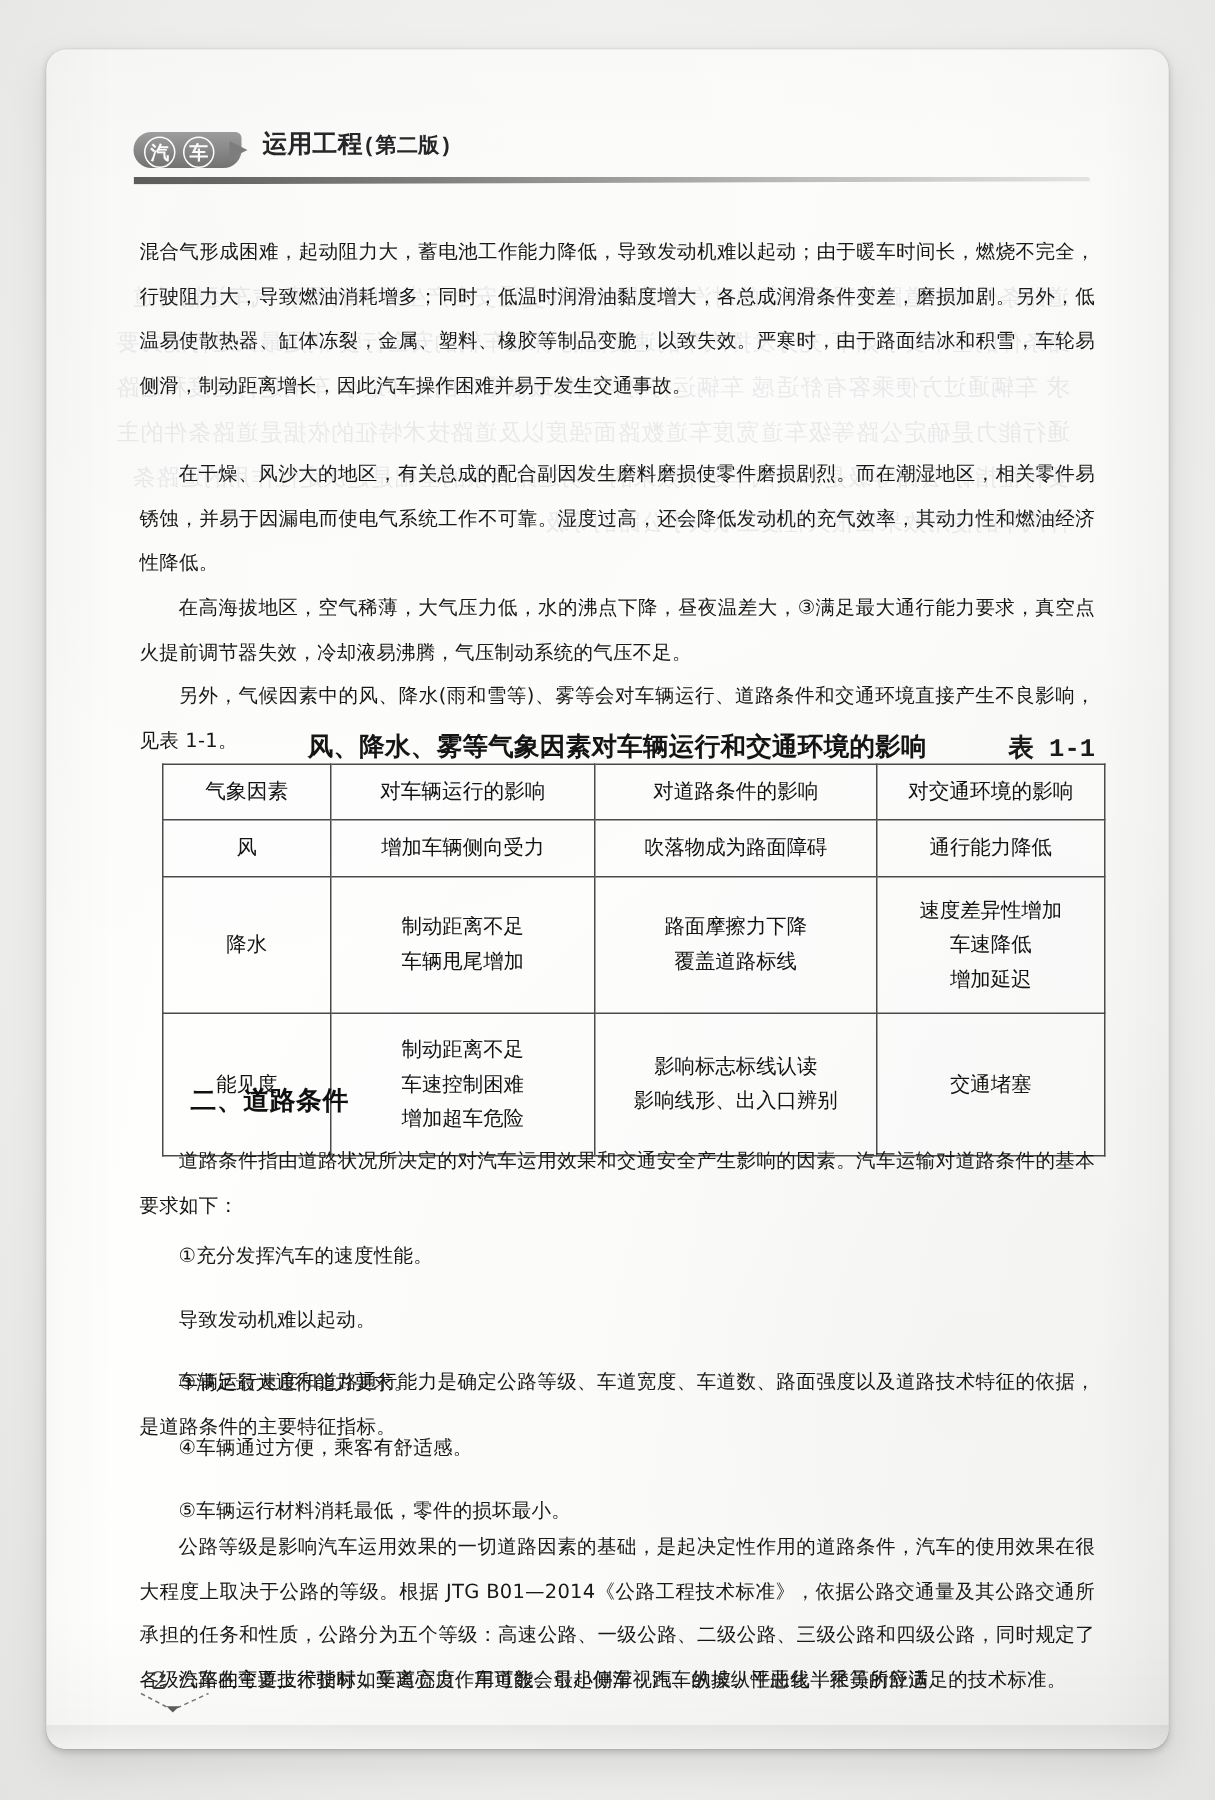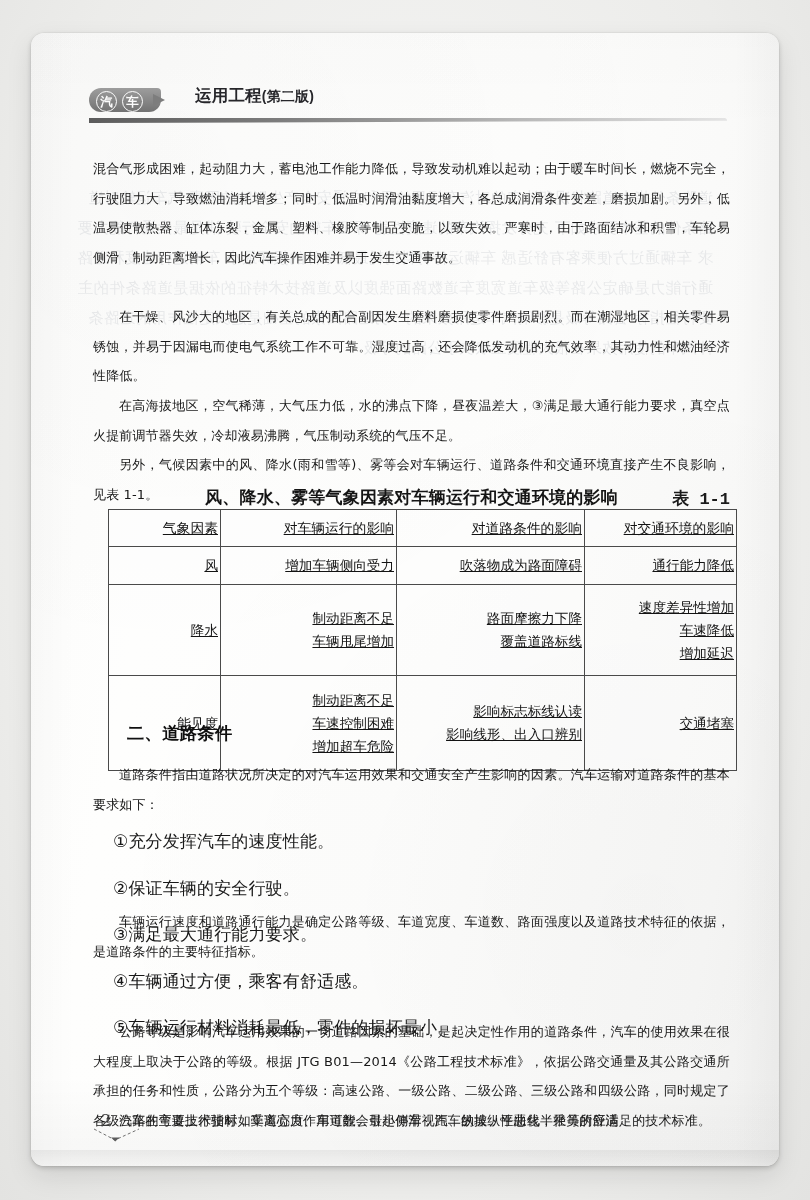--- a/index.html
+++ b/index.html
@@ -115,27 +115,26 @@
     font-weight: 700;
     line-height: 19px;
     text-align: center;
   }
   #book-logo .ring-a { left: 7px; }
   #book-logo .ring-b { left: 33px; }
   #head-title {
     position: absolute;
     left: 86px;
     top: 0px;
-    font-family: Liberation Sans, sans-serif;
+    font-family: Liberation Mono, monospace;
     font-size: 16.5px;
     font-weight: 700;
     color: #26262a;
     letter-spacing: 0.2px;
     white-space: nowrap;
-    margin-left: 20px;
   }
   #head-title .ed {
     font-size: 14px;
     font-weight: 700;
   }
   #head-rule {
     position: absolute;
     left: 0;
     top: 33px;
     width: 638px;
@@ -198,27 +197,26 @@
     left: 77px;
     top: 476px;
     width: 628px;
     border-collapse: collapse;
     table-layout: fixed;
     font-family: "DejaVu Sans", sans-serif;
     background: rgba(255,255,255,0.30);
   }
   #weather-table td {
     border: 1.15px solid #4a4a4a;
-    text-align: right;
+    text-align: center;
     vertical-align: middle;
     font-size: 13.6px;
     line-height: 23px;
     color: #131313;
     padding: 3px 2px;
-    text-decoration: underline;
   }
   #weather-table tr.hdr td {
     height: 30px;
     font-size: 13.8px;
   }
   #weather-table tr.r-wind td { height: 31px; }
   #weather-table tr.r-rain td { height: 84px; }
   #weather-table tr.r-vis  td { height: 88px; }
   #weather-table .col-a { width: 112px; }
   #weather-table .col-b { width: 176px; }
@@ -234,25 +232,25 @@
     font-family: "DejaVu Sans", sans-serif;
     font-size: 17.2px;
     font-weight: 700;
     color: #101010;
     letter-spacing: 0.4px;
   }
 
   
   #requirement-list {
     position: absolute;
-    left: 48px;
+    left: 62px;
     top: 777px;
     width: 637px;
     font-family: "DejaVu Sans", sans-serif;
-    font-size: 17px;
+    font-size: 13px;
     line-height: 29.6px;
     color: #181818;
     letter-spacing: 0.15px;
   }
   #requirement-list .req { text-indent: 2em; }
 
   
   #folio {
     position: absolute;
     left: 62px;
@@ -398,21 +396,21 @@
     </table>
 
     <div id="section-heading">二、道路条件</div>
 
     <div class="body-block" style="top:727px;">
       <p class="indent2">道路条件指由道路状况所决定的对汽车运用效果和交通安全产生影响的因素。汽车运输对道路条件的基本要求如下：</p>
     </div>
 
     <div id="requirement-list">
       <p class="req">①充分发挥汽车的速度性能。</p>
-      <p class="req">②保证车辆的安全行驶。</p>
+      <p class="req">导致发动机难以起动。</p>
       <p class="req">③满足最大通行能力要求。</p>
       <p class="req">④车辆通过方便，乘客有舒适感。</p>
       <p class="req">⑤车辆运行材料消耗最低，零件的损坏最小。</p>
     </div>
 
     <div class="body-block" style="top:874px;">
       <p class="indent2">车辆运行速度和道路通行能力是确定公路等级、车道宽度、车道数、路面强度以及道路技术特征的依据，是道路条件的主要特征指标。</p>
     </div>
 
     <div class="body-block" style="top:984px;">

